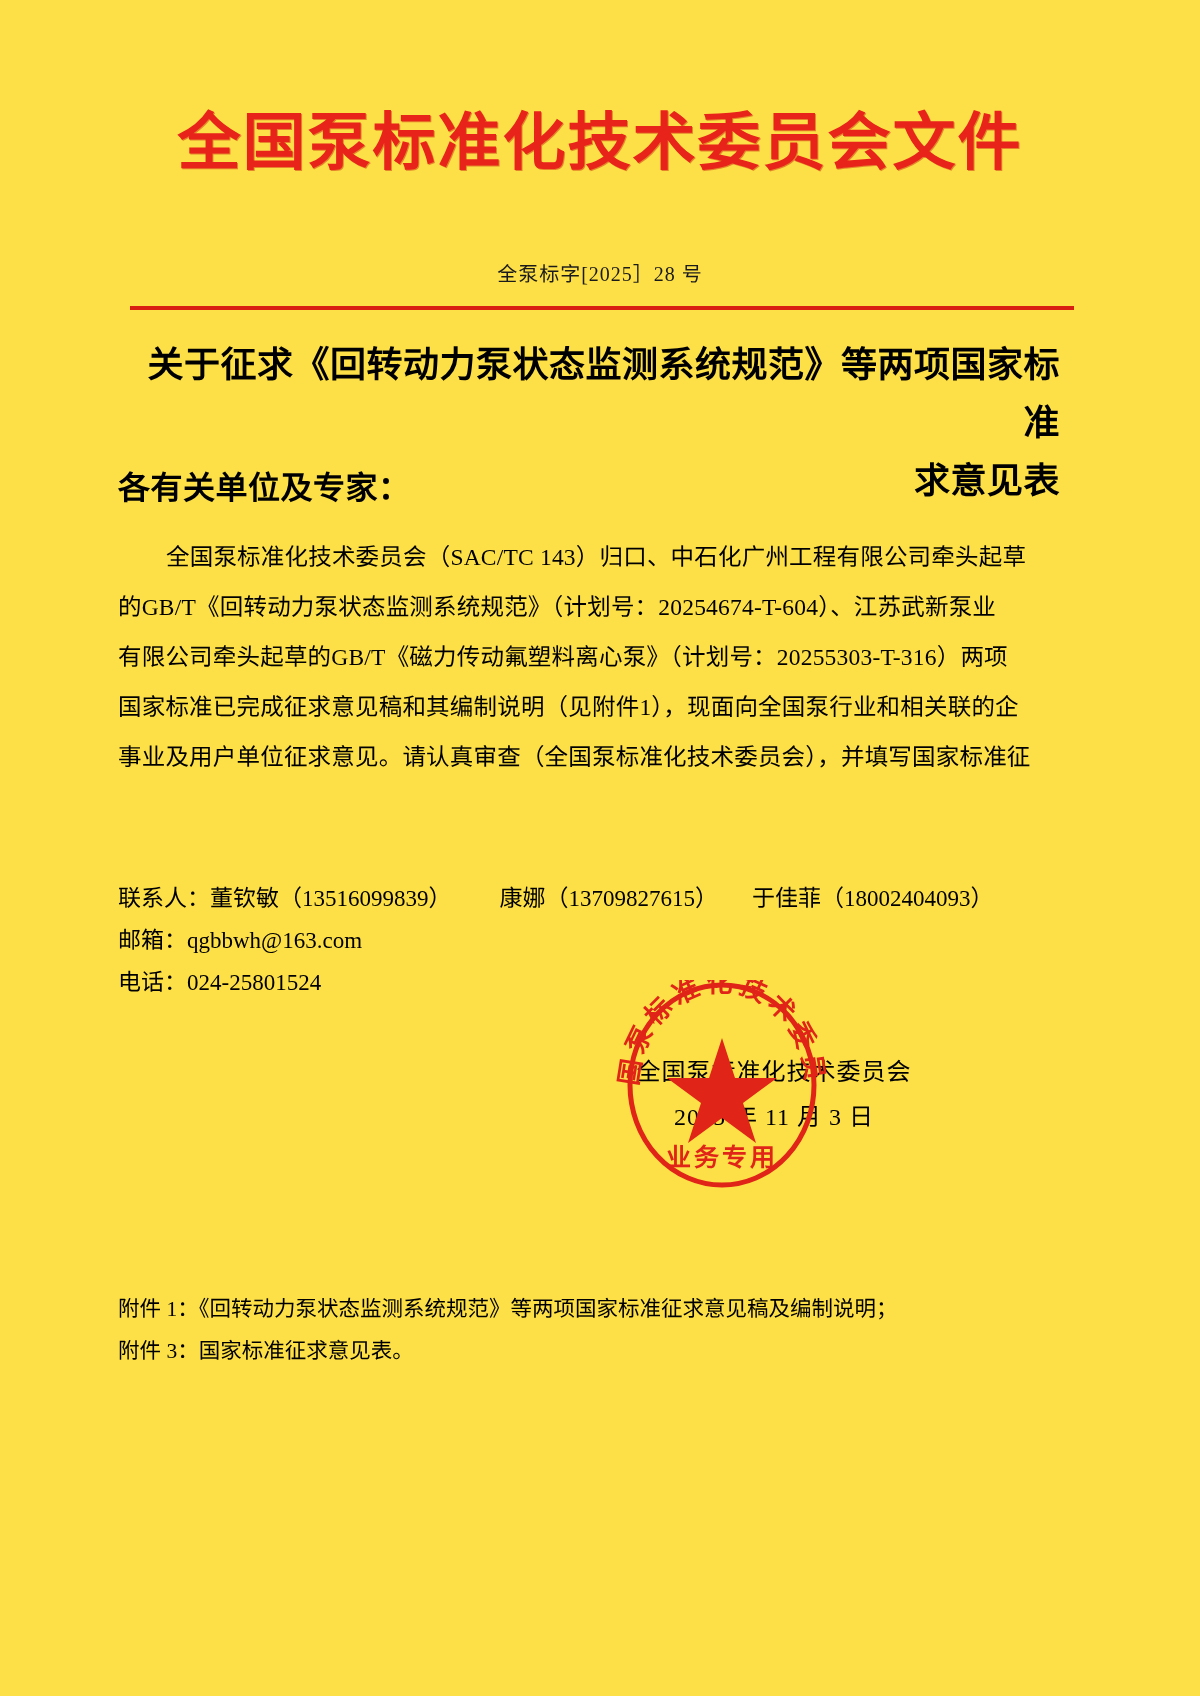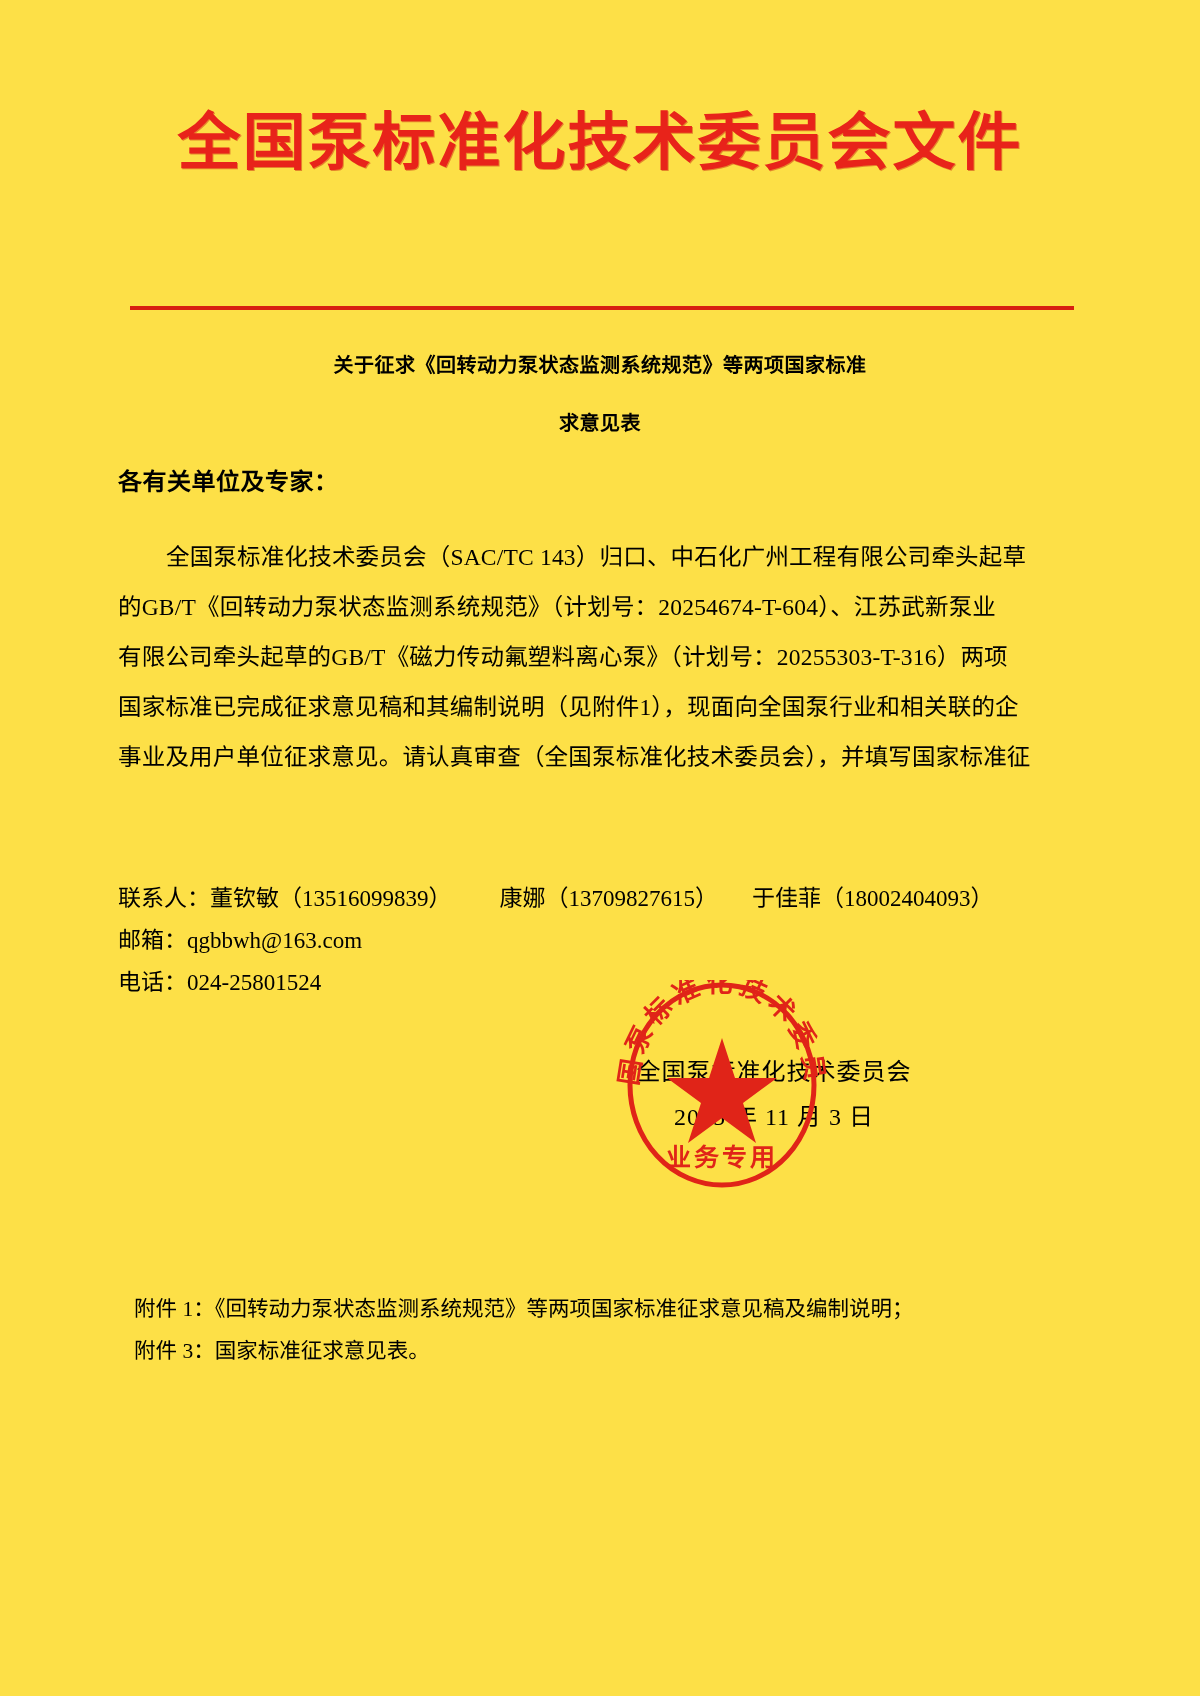--- a/index.html
+++ b/index.html
@@ -67,38 +67,38 @@
     height: 4px;
     background: #d81f11;
   }
 
   
   .doc-title {
     position: absolute;
     left: 28px;
     top: 336px;
     width: 920px;
-    text-align: center;
+    text-align: right;
     font-family: "DejaVu Sans", "Liberation Sans", sans-serif;
     font-weight: 700;
-    font-size: 20px;
+    font-size: 36px;
     line-height: 58px;
     letter-spacing: 0.5px;
     color: #000;
   }
   .doc-title .tline { display: block; }
 
   
   .salutation {
     position: absolute;
     left: 6px;
     top: 462px;
     font-family: "DejaVu Sans", "Liberation Sans", sans-serif;
     font-weight: 700;
-    font-size: 24px;
+    font-size: 32px;
     letter-spacing: 0.5px;
   }
 
   
   .body-block {
     position: absolute;
     left: 6px;
     top: 532px;
     width: 968px;
   }
@@ -156,33 +156,33 @@
   .attachments {
     position: absolute;
     left: 6px;
     top: 1288px;
     width: 968px;
   }
   .attach-line {
     font-size: 21.5px;
     line-height: 42px;
     white-space: nowrap;
-    margin-left: 16px;
   }
 </style>
 </head>
 <body>
 
 <div class="page">
   <div class="sheet">
 
     <div class="masthead">
       <div class="masthead-title">全国泵标准化技术委员会文件</div>
     </div>
 
+    <div class="doc-number">全泵标字[2025］28 号</div>
 
     <div class="red-rule"></div>
 
     <div class="doc-title">
       <span class="tline">关于征求《回转动力泵状态监测系统规范》等两项国家标准</span>
       <span class="tline">求意见表</span>
     </div>
 
     <div class="salutation">各有关单位及专家：</div>
 

